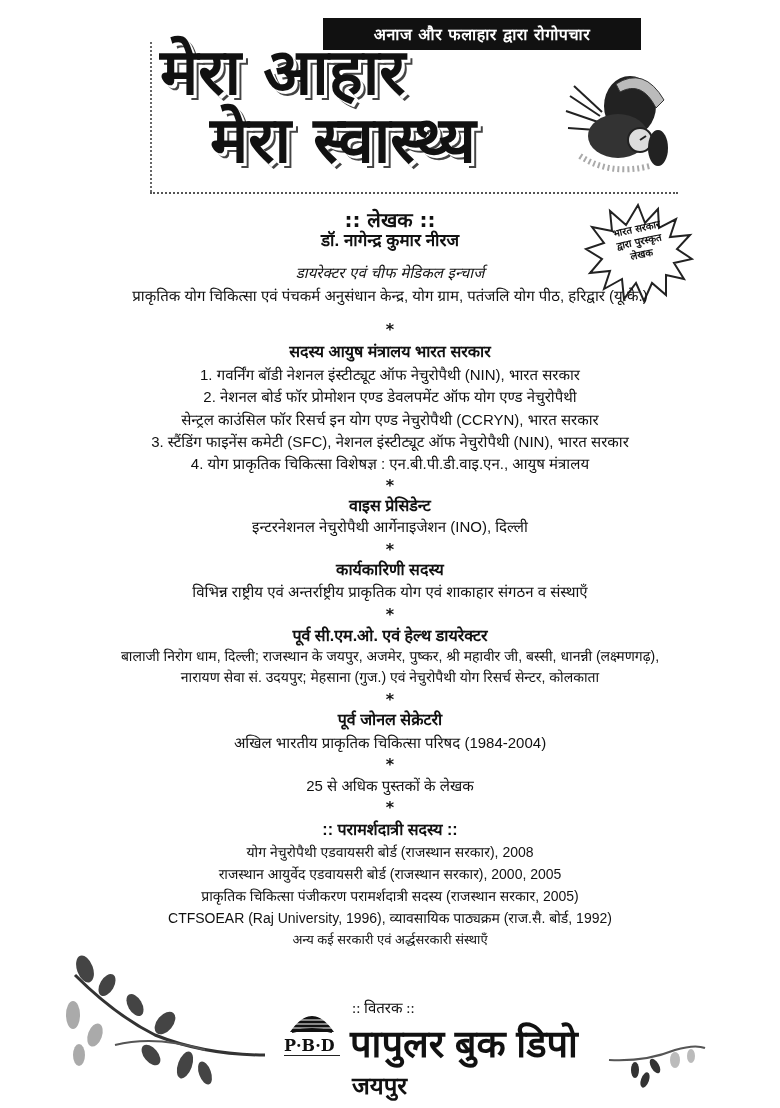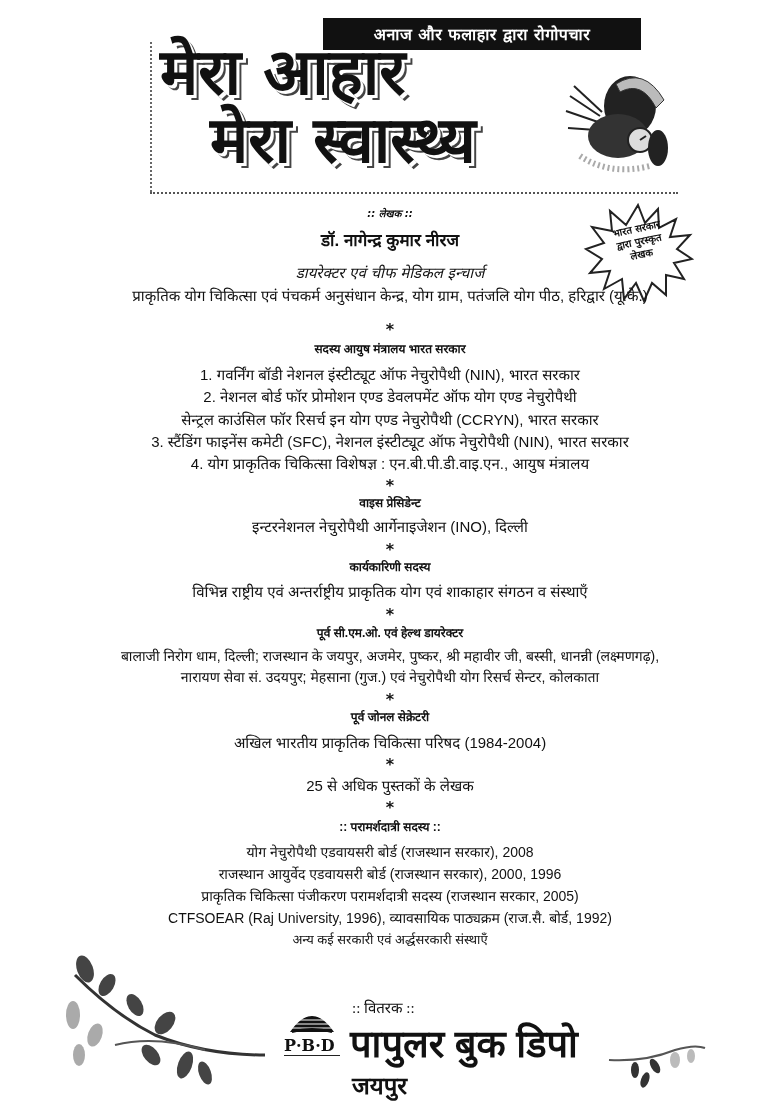--- a/index.html
+++ b/index.html
@@ -35,25 +35,25 @@
 
   
   .burst { position: absolute; left: 582px; top: 203px; width: 112px; height: 100px; }
   .burst-text {
     position: absolute; left: 600px; top: 222px; width: 78px; text-align: center;
     font-size: 10px; font-weight: bold; line-height: 13px; transform: rotate(-12deg);
   }
 
   
   .line { position: absolute; left: 0; width: 780px; text-align: center; white-space: nowrap; }
-  .h-small { font-size: 10px; font-weight: bold; font-style: italic; }
+  .h-small { font-size: 20px; font-weight: bold; }
   .author { font-size: 17px; font-weight: bold; font-family: "Liberation Sans", sans-serif; }
   .italic { font-style: italic; font-size: 15px; }
   .normal { font-size: 15px; font-family: "Liberation Sans", sans-serif; }
-  .heading { font-size: 12px; font-weight: bold; font-family: "Liberation Sans", sans-serif; }
+  .heading { font-size: 16px; font-weight: bold; font-family: "Liberation Sans", sans-serif; }
   .star { font-size: 16px; font-weight: bold; }
   .small { font-size: 13px; font-family: "Liberation Sans", sans-serif; }
 
   
   .pbd-logo { position: absolute; left: 284px; top: 1006px; width: 56px; height: 58px; }
   .pbd-text {
     position: absolute; left: 284px; top: 1036px; width: 56px; text-align: left;
     font-family: "DejaVu Serif", "Liberation Serif", serif; font-size: 16px; font-weight: bold;
     border-bottom: 1px solid #222;
   }
@@ -126,21 +126,21 @@
 <div class="line star" style="top:690px">*</div>
 <div class="line heading" style="top:708px">पूर्व जोनल सेक्रेटरी</div>
 <div class="line normal" style="top:732px">अखिल भारतीय प्राकृतिक चिकित्सा परिषद (1984-2004)</div>
 
 <div class="line star" style="top:755px">*</div>
 <div class="line normal" style="top:775px">25 से अधिक पुस्तकों के लेखक</div>
 
 <div class="line star" style="top:798px">*</div>
 <div class="line heading" style="top:818px">:: परामर्शदात्री सदस्य ::</div>
 <div class="line normal" style="top:842px; font-size:14px">योग नेचुरोपैथी एडवायसरी बोर्ड (राजस्थान सरकार), 2008</div>
-<div class="line normal" style="top:864px; font-size:14px">राजस्थान आयुर्वेद एडवायसरी बोर्ड (राजस्थान सरकार), 2000, 1996</div>
+<div class="line normal" style="top:864px; font-size:14px">राजस्थान आयुर्वेद एडवायसरी बोर्ड (राजस्थान सरकार), 2000, 2005</div>
 <div class="line normal" style="top:886px; font-size:14px">प्राकृतिक चिकित्सा पंजीकरण परामर्शदात्री सदस्य (राजस्थान सरकार, 2005)</div>
 <div class="line normal" style="top:908px; font-size:14px">CTFSOEAR (Raj University, 1996), व्यावसायिक पाठ्यक्रम (राज.सै. बोर्ड, 1992)</div>
 <div class="line small" style="top:930px">अन्य कई सरकारी एवं अर्द्धसरकारी संस्थाएँ</div>
 
 <svg class="branch-left" viewBox="0 0 215 140">
   <path d="M20 20 Q60 60 100 80 Q150 100 210 100" stroke="#333" stroke-width="3" fill="none"></path>
   <path d="M60 90 Q100 80 150 95" stroke="#555" stroke-width="2" fill="none"></path>
   <g fill="#444">
     <ellipse cx="30" cy="14" rx="8" ry="14" transform="rotate(-20 30 14)"></ellipse>
     <ellipse cx="52" cy="30" rx="7" ry="12" transform="rotate(30 52 30)"></ellipse>

